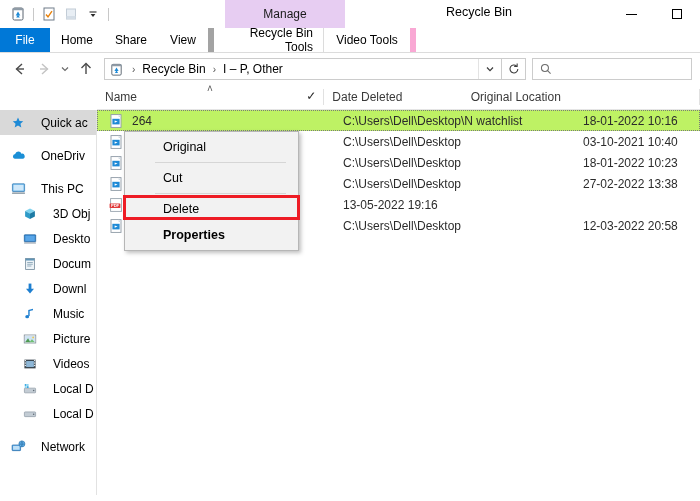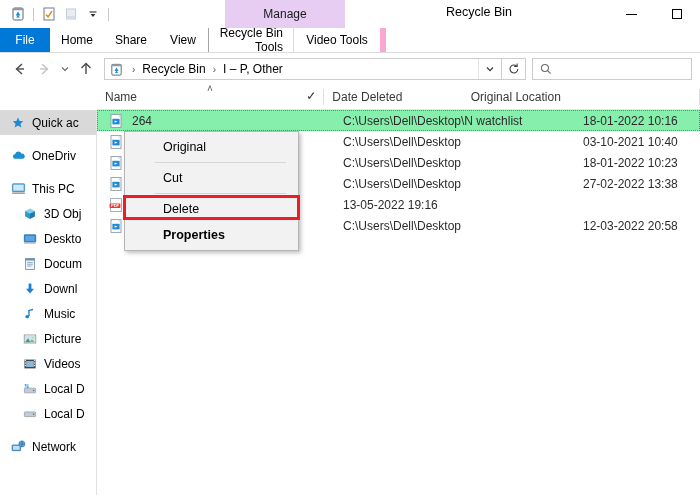--- a/index.html
+++ b/index.html
@@ -138,22 +138,22 @@
     width: 50px;
     padding: 0;
   }
   .tab-home { width: 54px; }
   .tab-share { width: 54px; }
   .tab-view { width: 50px; }
   .tab-ctx {
     position: relative;
   }
   .tab-rbt {
-    width: 86px;
-    border-left: 1px solid #a3a3a3;
+    width: 116px;
+    border-left: 6px solid #a3a3a3;
     border-right: 1px solid #dcdcdc;
   }
   .tab-vt {
     width: 92px;
     border-right: 6px solid #f9a8d4;
   }
   .tabstrip-spacer { flex: 1; }
 
   
   .navbar {
@@ -325,41 +325,41 @@
   .nav-item.indent { padding-left: 20px; }
   .nav-item .ico {
     width: 20px;
     height: 16px;
     display: flex;
     align-items: center;
     justify-content: center;
     flex: none;
     margin-right: 4px;
   }
-  .nav-label { overflow: hidden; }
+  .nav-label { overflow: hidden; margin-left: 9px; }
   .nav-gap { height: 8px; }
 
   
   .filelist {
     position: relative;
     flex: 1;
     height: 385px;
     background: #ffffff;
     overflow: hidden;
   }
   .frow {
     height: 21px;
     display: flex;
     align-items: center;
     font-size: 12px;
     color: #2b2b2b;
     position: relative;
   }
   .frow.selected {
-    background: #86efac;
+    background: #bef264;
     outline: 1px dotted #7a7a7a;
     outline-offset: -1px;
   }
   .fcell-name {
     width: 238px;
     display: flex;
     align-items: center;
     overflow: hidden;
     box-sizing: border-box;
     padding-left: 8px;

